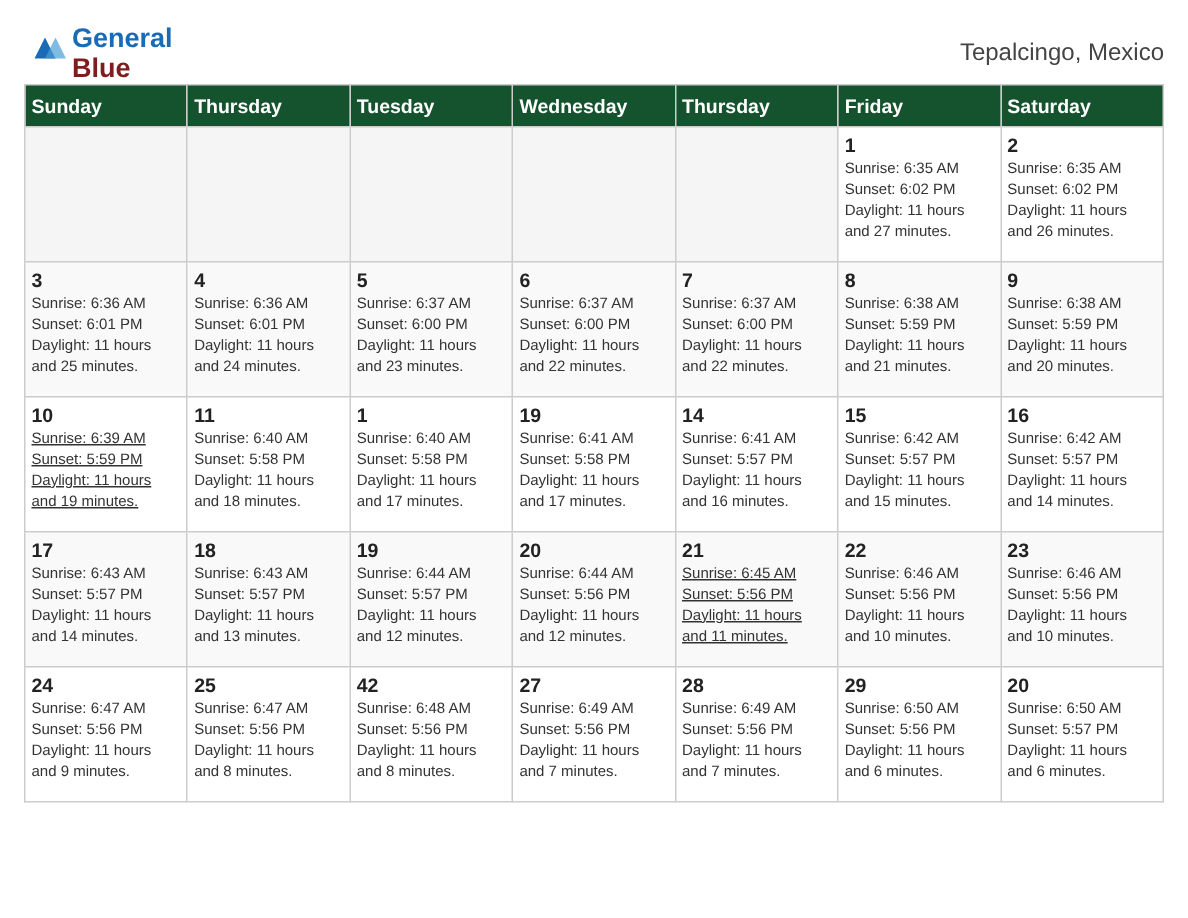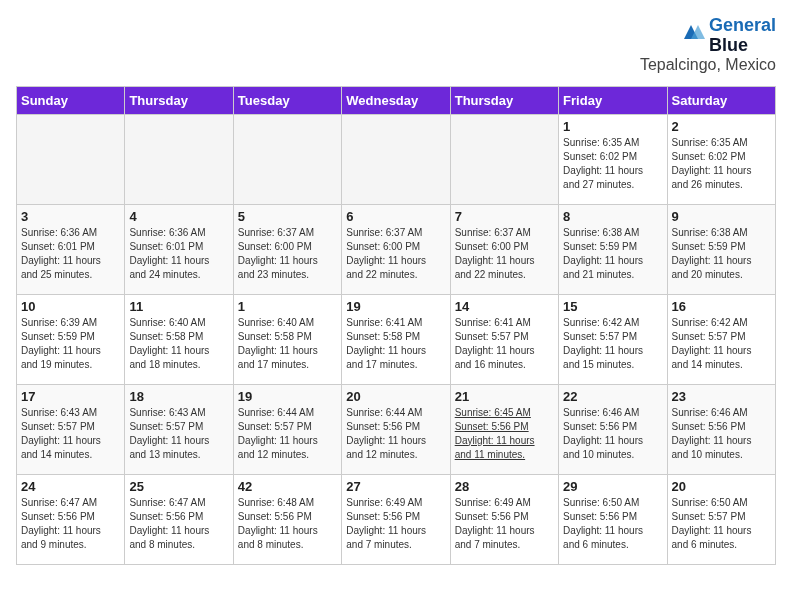--- a/index.html
+++ b/index.html
@@ -6,23 +6,21 @@
     body {
       font-family: Arial, sans-serif;
       background: #fff;
       width: 792px;
       min-height: 612px;
       padding: 16px;
     }
     .header {
       display: flex;
       justify-content: space-between;
-      align-items: flex-end;
-      margin-bottom: 12px;
-      flex-direction: column;
+      align-items: center;
     }
     .logo {
       display: flex;
       align-items: flex-start;
       gap: 4px;
     }
     .logo-icon {
       width: 28px;
       height: 28px;
       margin-top: 2px;
@@ -38,21 +36,21 @@
     .location {
       font-size: 16px;
       color: #444;
     }
     .calendar {
       width: 100%;
       border-collapse: collapse;
       font-size: 11px;
     }
     .calendar th {
-      background: #6d28d9;
+      background: #14532d;
       color: #fff;
       padding: 6px 4px;
       text-align: left;
       font-size: 13px;
       border: 1px solid #ccc;
     }
     .calendar td {
       vertical-align: top;
       border: 1px solid #ccc;
       padding: 4px;
@@ -87,21 +85,21 @@
 <div class="header">
   <div class="logo">
     <svg class="logo-icon" viewBox="0 0 40 40" xmlns="http://www.w3.org/2000/svg">
       <polygon points="10,30 20,10 30,30" fill="#1a6bb5"></polygon>
       <polygon points="20,30 30,10 40,30" fill="#4a9fd5" opacity="0.7"></polygon>
     </svg>
     <div>
       <div style="font-size:18px;font-weight:bold;color:#333;line-height:1.1;">
         <span style="color:#1a6bb5;">General</span>
       </div>
-      <div style="font-size:18px;font-weight:bold;color:#0f172a;line-height:1.1;">Blue</div>
+      <div style="font-size:18px;font-weight:bold;color:#7f1d1d;line-height:1.1;">Blue</div>
     </div>
   </div>
   <div class="title-block">
     <div class="location">Tepalcingo, Mexico</div>
   </div>
 </div>
 
 <table class="calendar">
   <thead>
     <tr>
@@ -183,21 +181,21 @@
           <span class="day-num">9</span>
           <div class="day-info" style="white-space: pre-line;">Sunrise: 6:38 AM
 Sunset: 5:59 PM
 Daylight: 11 hours
 and 20 minutes.</div>
         </td>
       </tr>
       <tr>
         <td>
           <span class="day-num">10</span>
-          <div class="day-info" style="white-space: pre-line;">Sunrise: 6:39 AM
+          <div class="day-info" style="white-space: pre-line; text-decoration: underline;">Sunrise: 6:39 AM
 Sunset: 5:59 PM
 Daylight: 11 hours
 and 19 minutes.</div>
         </td>
         <td>
           <span class="day-num">11</span>
           <div class="day-info" style="white-space: pre-line;">Sunrise: 6:40 AM
 Sunset: 5:58 PM
 Daylight: 11 hours
 and 18 minutes.</div>

